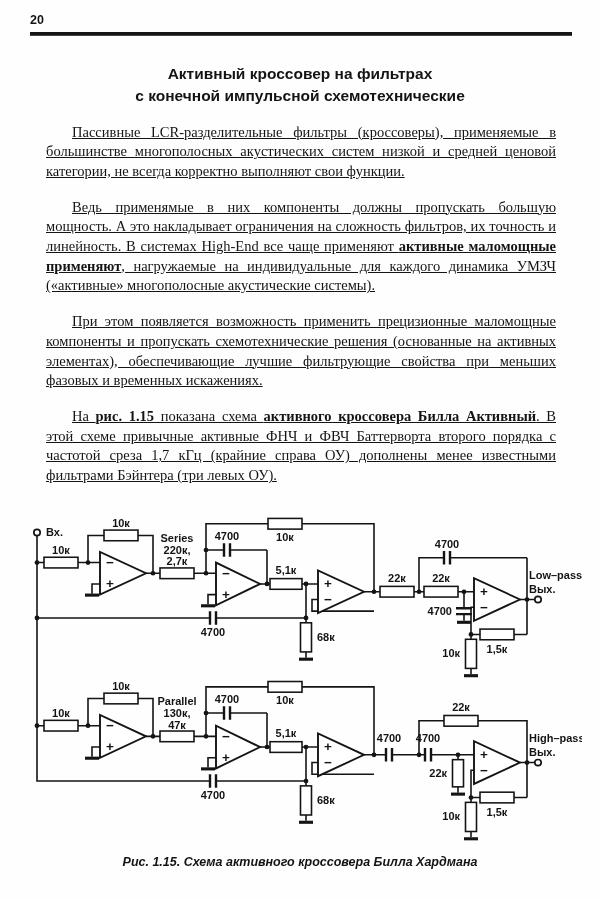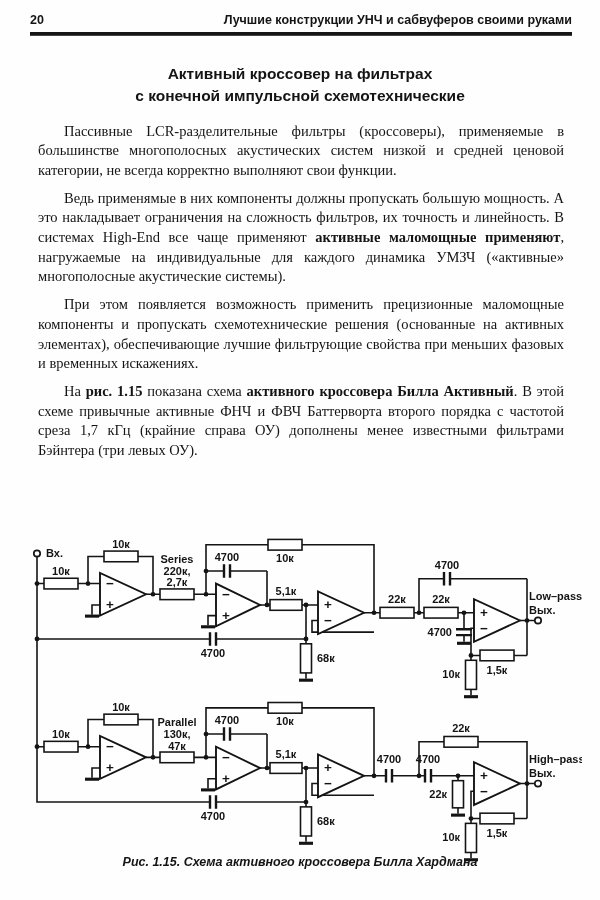--- a/index.html
+++ b/index.html
@@ -8,23 +8,23 @@
   
   .hdr{display:flex;justify-content:space-between;align-items:baseline;
        padding:13px 28px 0 30px;font-family:"Liberation Sans",sans-serif;
        font-weight:bold;font-size:12.5px;text-align:center;}
   .rule{margin:5px 28px 0 30px;height:2.5px;background:#151515;border-bottom:1px solid #444;}
   
   .title{margin:27px 30px 10px;text-align:center;font-family:Liberation Sans, sans-serif;
          font-weight:bold;font-size:15.5px;line-height:22px;}
   
   .bodytext{margin:15px 28px 0 30px;text-align:justify;font-size:14.5px;line-height:19.7px;}
-  .bodytext p{margin:8px;text-indent:26px;}
-  
-  .fig{position:absolute;left:20px;top:537px;width:562px;height:332px;}
+  .bodytext p{margin:16px;text-indent:26px;text-decoration:underline;}
+  
+  .fig{position:absolute;left:20px;top:516px;width:562px;height:332px;}
   .fig svg{display:block;width:562px;height:332px;}
   svg text{font-family:"Liberation Sans",sans-serif;font-weight:bold;font-size:11px;fill:#141414;}
   svg text.sg{font-size:13.5px;}
   .w{stroke:#141414;stroke-width:1.6;fill:none;}
   .cp{stroke:#141414;stroke-width:2.4;fill:none;}
   .r{fill:#fff;stroke:#141414;stroke-width:1.6;}
   .oa{fill:#fff;stroke:#141414;stroke-width:1.9;}
   .gnd{stroke:#141414;stroke-width:3.2;fill:none;}
   .dot{fill:#141414;}
   .term{fill:#fff;stroke:#141414;stroke-width:1.7;}
@@ -32,21 +32,20 @@
            font-family:"Liberation Sans",sans-serif;font-weight:bold;font-style:italic;
            font-size:12.5px;}
 </style>
 </head>
 <body>
 
 <div class="page">
 
   <div class="hdr">
     <span>20</span>
-    <span>Лучшие конструкции УНЧ и сабвуферов своими руками</span>
   </div>
   <div class="rule"></div>
 
   <div class="title">
     <div>Активный кроссовер на фильтрах</div>
     <div>с конечной импульсной схемотехнические</div>
   </div>
 
   <div class="bodytext">
     <p><span>Пассивные LCR-разделительные фильтры (кроссоверы), применяемые в большинстве многополосных акустических систем низкой и средней ценовой категории, не всегда корректно выполняют свои функции.</span></p>

